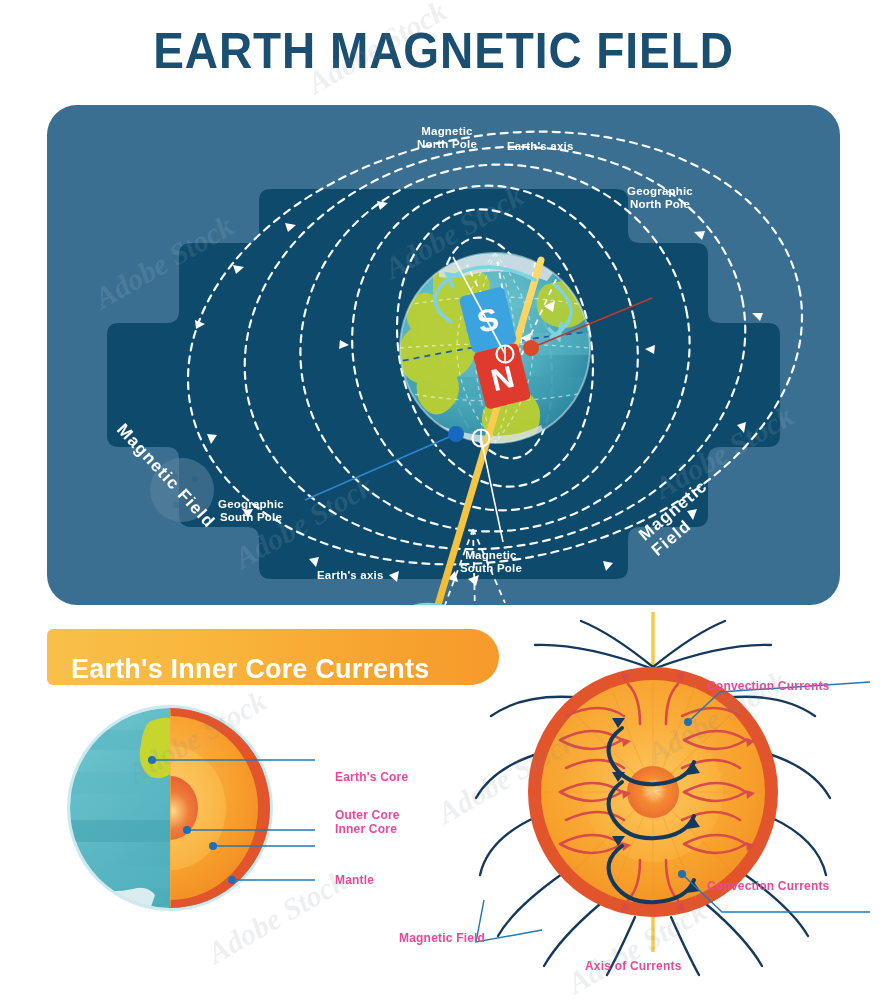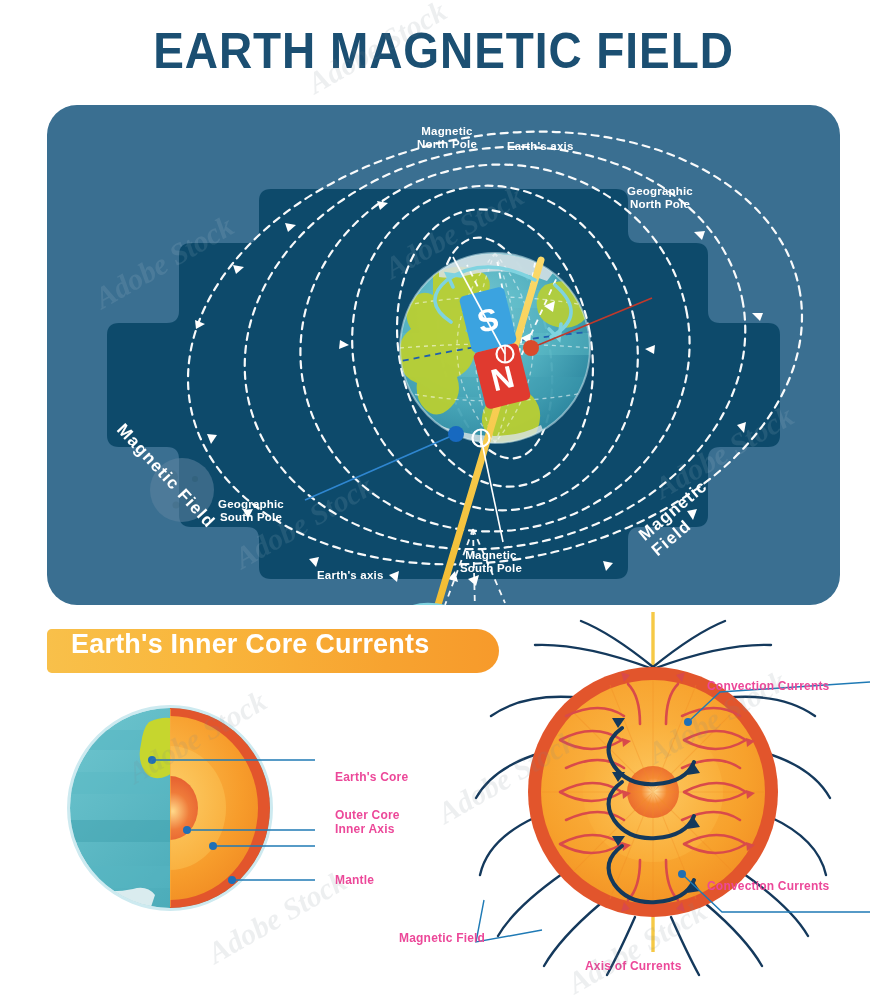--- a/index.html
+++ b/index.html
@@ -38,24 +38,24 @@
   .lbl.c { text-align: center; }
 
   .mf-label {
     position: absolute; color:#ffffff; font-weight:bold;
     font-size: 17px; letter-spacing: 1.2px;
     font-family: "Liberation Sans", sans-serif;
   }
 
   
   .banner {
-    position: absolute; left: 47px; top: 629px; width: 452px; height: 44px;
+    position: absolute; left: 47px; top: 629px; width: 452px; height: 56px;
     background: linear-gradient(90deg, #f8c04a 0%, #f9b63c 35%, #f7a330 75%, #f79a2b 100%);
     border-radius: 6px 28px 28px 6px;
-    display: flex; align-items: flex-start;
+    display: flex; align-items: flex-end;
   }
   .banner span {
     margin-left: 24px; color: #ffffff; font-weight: bold;
     font-size: 27px; letter-spacing: .2px;
     font-family: "Liberation Sans", sans-serif;
   }
 
   
   .blbl {
     position: absolute; color: #ec4899; font-weight: bold;
@@ -346,21 +346,21 @@
     </g>
     <g fill="#1f6fb5">
       <circle cx="97" cy="60" r="4"></circle>
       <circle cx="132" cy="130" r="4"></circle>
       <circle cx="158" cy="146" r="4"></circle>
       <circle cx="177" cy="180" r="4"></circle>
     </g>
   </svg>
 
   <div class="blbl" style="left:335px; top:770px;">Earth's Core</div>
-  <div class="blbl" style="left:335px; top:822px;">Inner Axis</div>
+  <div class="blbl" style="left:335px; top:822px;">Inner Core</div>
   <div class="blbl" style="left:335px; top:808px;text-align:center;">Outer Core</div>
   <div class="blbl" style="left:335px; top:873px;text-align:right;">Mantle</div>
 
   <svg style="position:absolute; left:470px; top:612px;" width="417" height="388" viewBox="0 0 417 388">
     <defs>
       <radialGradient id="ccOuter" cx="45%" cy="40%" r="65%">
         <stop offset="0%" stop-color="#fcbb4c"></stop>
         <stop offset="72%" stop-color="#f7a12c"></stop>
         <stop offset="100%" stop-color="#f29024"></stop>
       </radialGradient>

